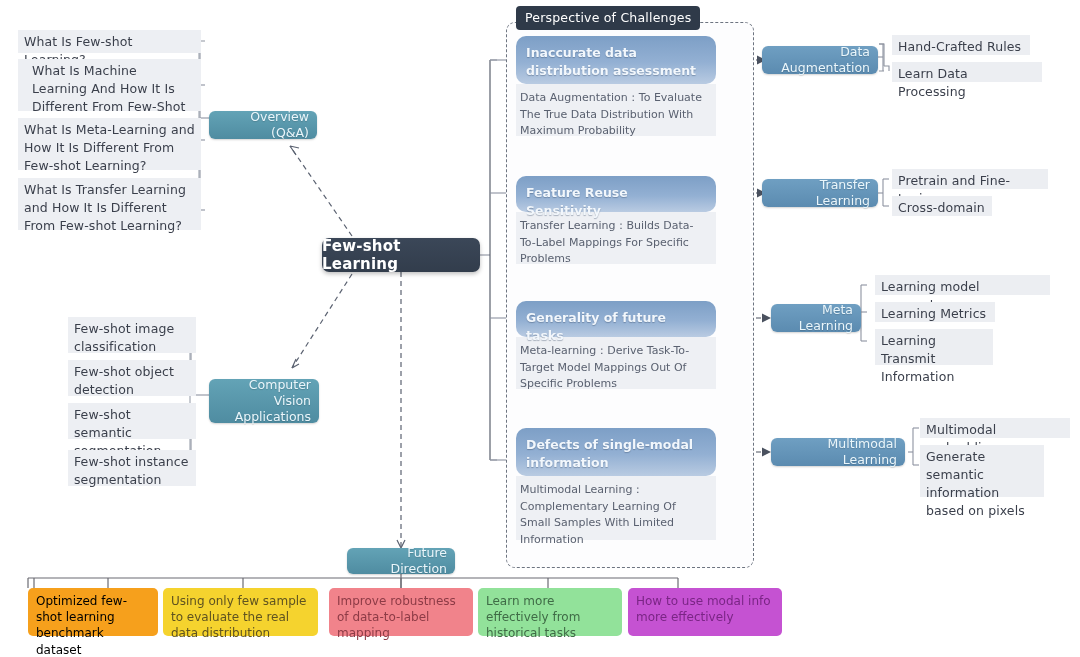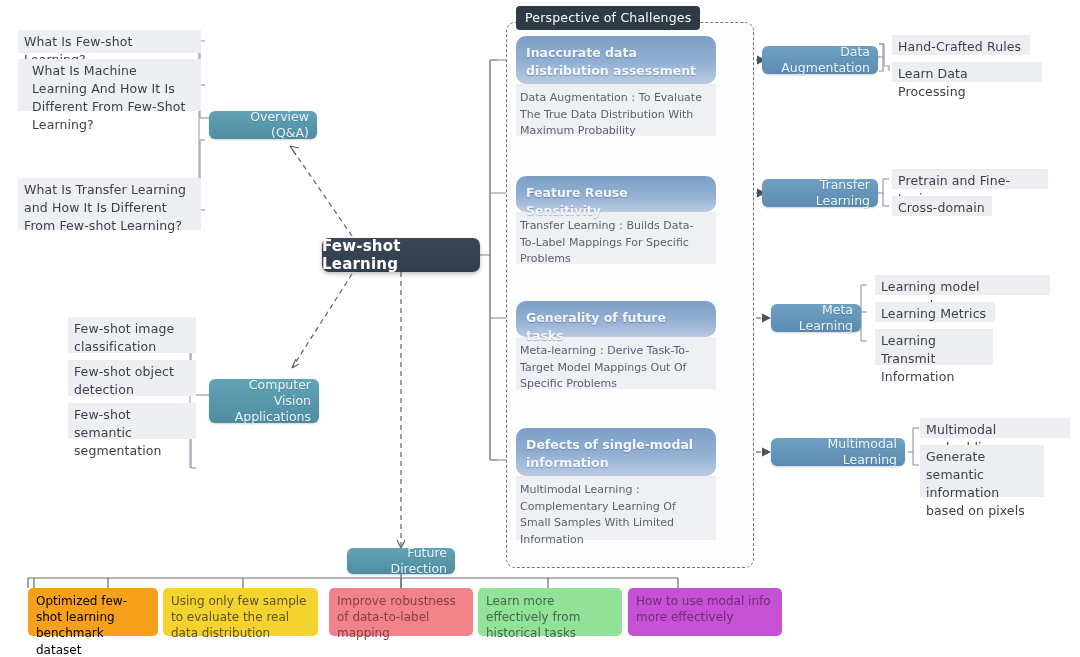--- a/index.html
+++ b/index.html
@@ -204,29 +204,31 @@
       <path d="M108,578 L108,588"></path>
       <path d="M243,578 L243,588"></path>
       <path d="M401,578 L401,588"></path>
       <path d="M548,578 L548,588"></path>
       <path d="M678,578 L678,588"></path>
     </g>
   </svg>
 
   <div class="leaf" style="left:18px;top:30px;width:183px;height:23px;">What Is Few-shot Learning?</div>
   <div class="leaf" style="left:18px;top:59px;width:183px;height:52px;padding-left:14px;">What Is Machine Learning And How It Is Different From Few-Shot Learning?</div>
+  <div class="leaf" style="left:18px;top:118px;width:183px;height:52px;">What Is Meta-Learning and How It Is Different From Few-shot Learning?</div>
   <div class="leaf" style="left:18px;top:178px;width:183px;height:52px;">What Is Transfer Learning and How It Is Different From Few-shot Learning?</div>
 
   <div class="pill teal" style="left:209px;top:111px;width:108px;height:28px;">
     <span>Overview (Q&amp;A)</span>
   </div>
 
   <div class="leaf" style="left:68px;top:317px;width:128px;height:36px;">Few-shot image classification</div>
   <div class="leaf" style="left:68px;top:360px;width:128px;height:36px;">Few-shot object detection</div>
   <div class="leaf" style="left:68px;top:403px;width:128px;height:36px;">Few-shot semantic segmentation</div>
+  <div class="leaf" style="left:68px;top:450px;width:128px;height:36px;">Few-shot instance segmentation</div>
 
   <div class="pill teal" style="left:209px;top:379px;width:110px;height:44px;">
     <span>Computer Vision Applications</span>
   </div>
 
   <div id="center-node">
     <span>Few-shot Learning</span>
   </div>
 
   <div id="challenge-panel"></div>

